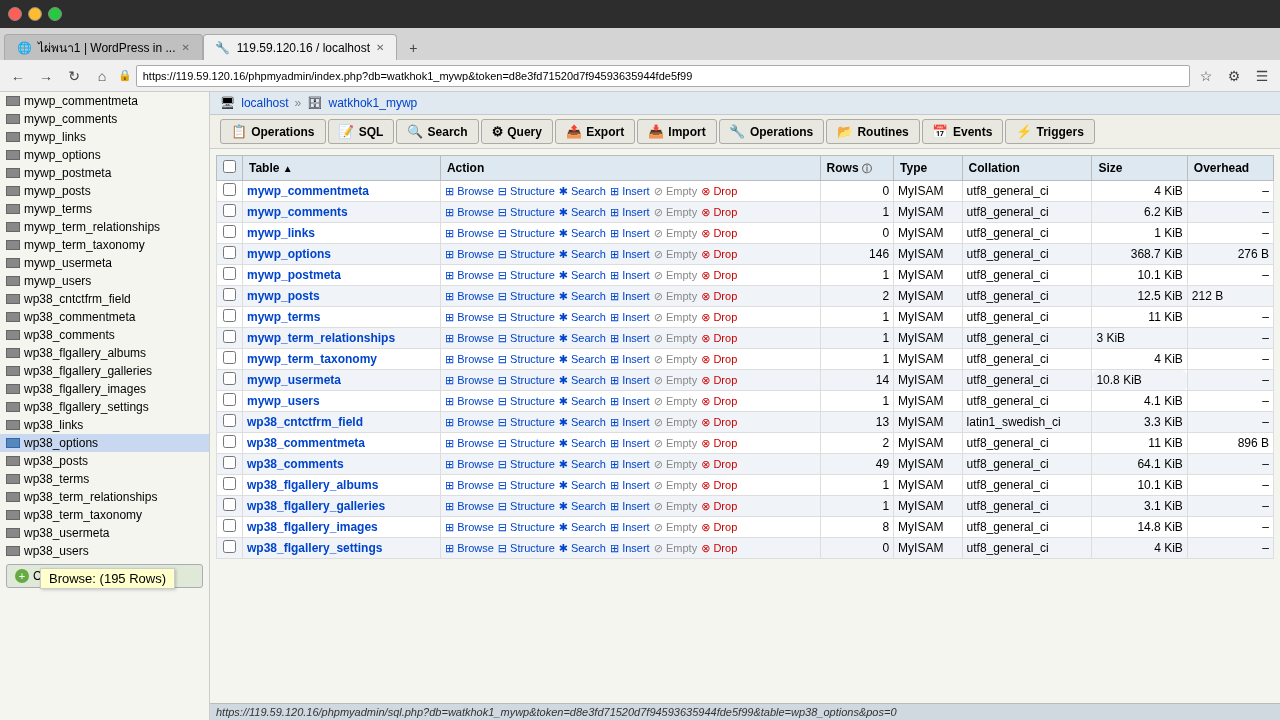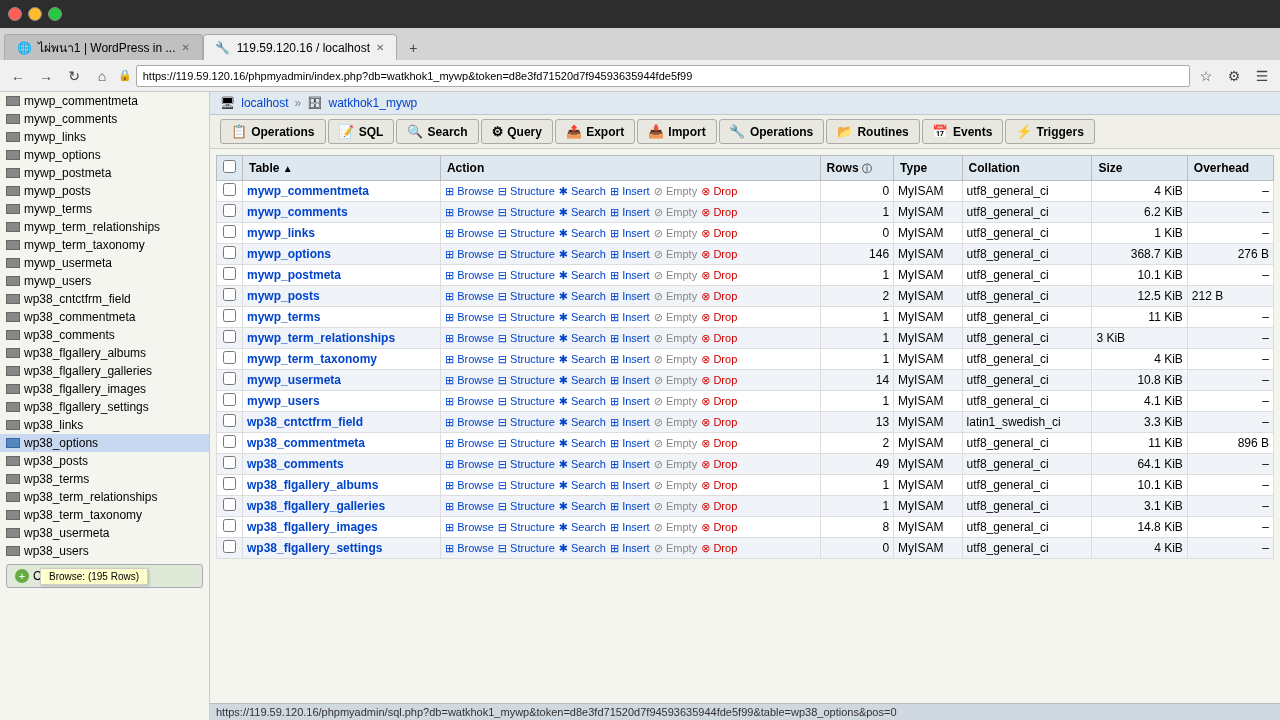--- a/index.html
+++ b/index.html
@@ -57,24 +57,24 @@
 
     .create-table-btn { display: flex; align-items: center; gap: 4px; padding: 4px 8px; background: #e0e8d8; border: 1px solid #aab; cursor: pointer; font-size: 12px; margin: 4px 6px; border-radius: 3px; width: calc(100% - 12px); }
     .create-table-icon { width: 14px; height: 14px; background: #66aa44; border-radius: 50%; display: flex; align-items: center; justify-content: center; color: white; font-size: 11px; flex-shrink: 0; }
 
     .checkbox-cell { width: 20px; text-align: center; }
     input[type=checkbox] { cursor: pointer; }
 
     .sort-arrow { font-size: 10px; }
 
     
-    .status-bar { background: #d0d8e0; padding: 2px 6px; font-size: 11px; color: #333; border-top: 1px solid #bbb; overflow: hidden; white-space: nowrap; text-overflow: ellipsis; }
-
-    
-    .tooltip-box { position: absolute; background: #ffffcc; border: 1px solid #ccc; padding: 2px 8px; font-size: 10px; box-shadow: 1px 1px 3px rgba(0,0,0,0.2); z-index: 200; top: 568px; left: 40px; }
+    .status-bar { background: #d0d8e0; padding: 2px 6px; font-size: 11px; color: #333; border-top: 1px solid #bbb; overflow: hidden; white-space: nowrap; text-overflow: ellipsis; font-style: italic; }
+
+    
+    .tooltip-box { position: absolute; background: #ffffcc; border: 1px solid #ccc; padding: 2px 8px; font-size: 13px; box-shadow: 1px 1px 3px rgba(0,0,0,0.2); z-index: 200; top: 568px; left: 40px; }
   </style>
 </head>
 <body>
 
 <div class="browser-chrome">
   <div class="title-bar">
     <div class="title-bar-btn" style="background:#ff5f57;"></div>
     <div class="title-bar-btn" style="background:#febc2e;"></div>
     <div class="title-bar-btn" style="background:#28c840;"></div>
   </div>
@@ -467,21 +467,21 @@
                   <a class="action-link ">⊟ Structure</a>
                   <a class="action-link ">✱ Search</a>
                   <a class="action-link ">⊞ Insert</a>
                   <a class="action-link empty-link">⊘ Empty</a>
                   <a class="action-link drop-link">⊗ Drop</a>
                 </div>
               </td>
               <td style="text-align: right;">14</td>
               <td>MyISAM</td>
               <td>utf8_general_ci</td>
-              <td style="text-align: right; border-radius: 6px;">10.8 KiB</td>
+              <td style="text-align: left; border-radius: 6px;">10.8 KiB</td>
               <td style="text-align: right;">–</td>
             </tr>
             <tr>
               <td class="checkbox-cell"><input type="checkbox" style=""></td>
               <td><a class="table-name-link">mywp_users</a></td>
               <td>
                 <div class="action-cell">
                   <a class="action-link ">⊞ Browse</a>
                   <a class="action-link ">⊟ Structure</a>
                   <a class="action-link ">✱ Search</a>

